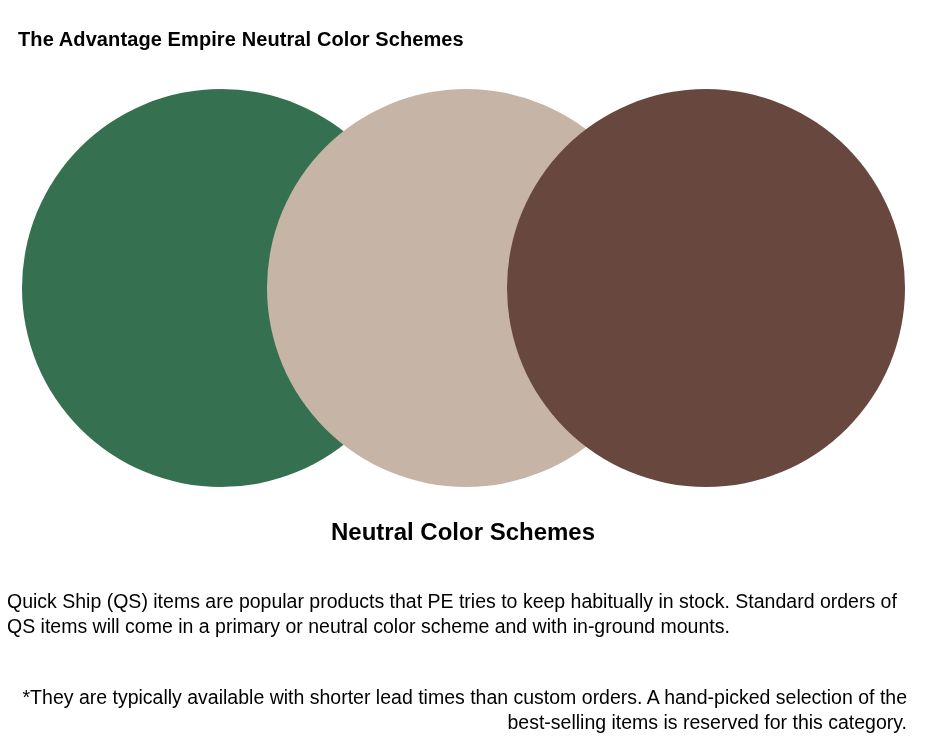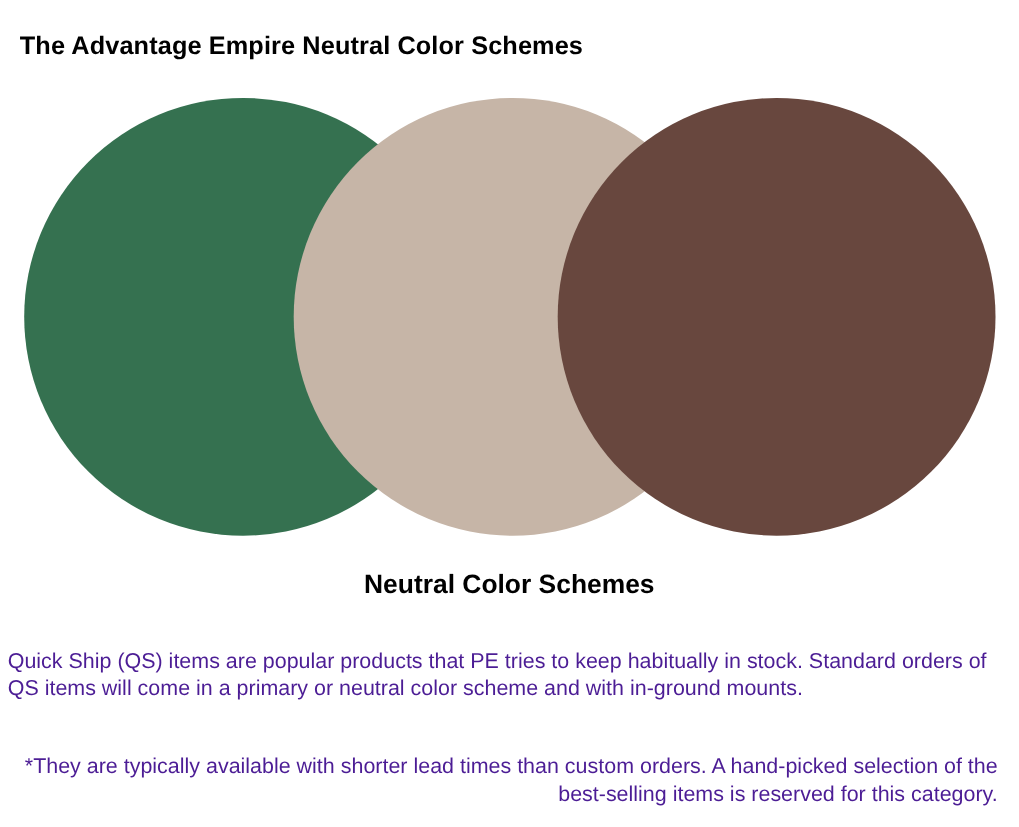--- a/index.html
+++ b/index.html
@@ -20,21 +20,21 @@
     position: relative;
     width: 926px;
     height: 752px;
     background: #ffffff;
   }
 
   .slide-title {
     position: absolute;
     left: 18px;
     top: 28px;
-    font-size: 23px;
+    font-size: 20px;
     font-weight: bold;
     letter-spacing: 0.1px;
     color: #000000;
     white-space: nowrap;
   }
 
   .swatch-group {
     position: absolute;
     left: 0;
     top: 86px;
@@ -67,21 +67,21 @@
 
   .body-copy {
     position: absolute;
     left: 7px;
     width: 900px;
   }
 
   .para {
     font-size: 19.5px;
     line-height: 25px;
-    color: #4c1d95;
+    color: #000000;
     margin: 0;
   }
 
   .para-primary { top: 589px; }
   .para-note    { top: 685px; text-align: right; }
 </style>
 </head>
 <body>
 
 <div class="slide">

